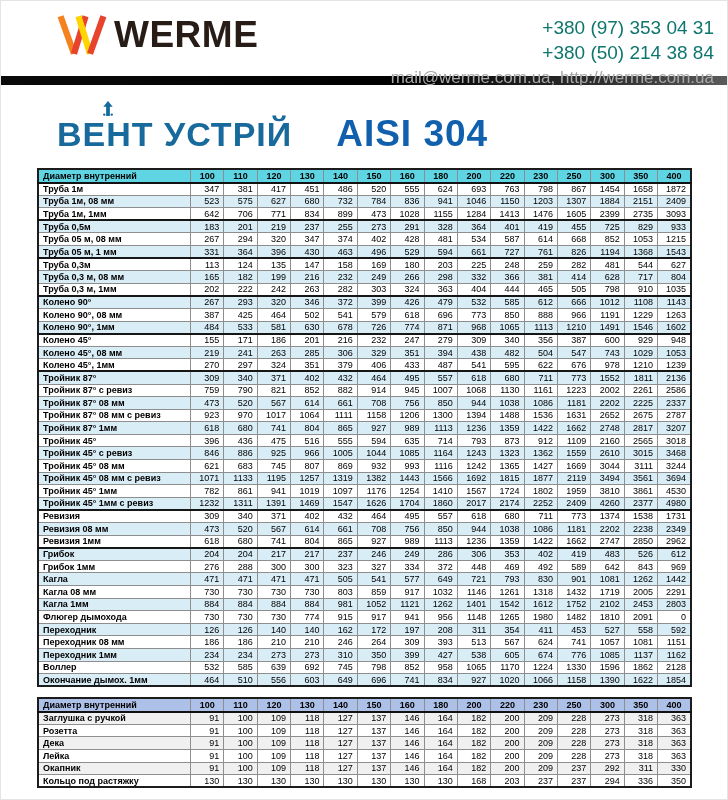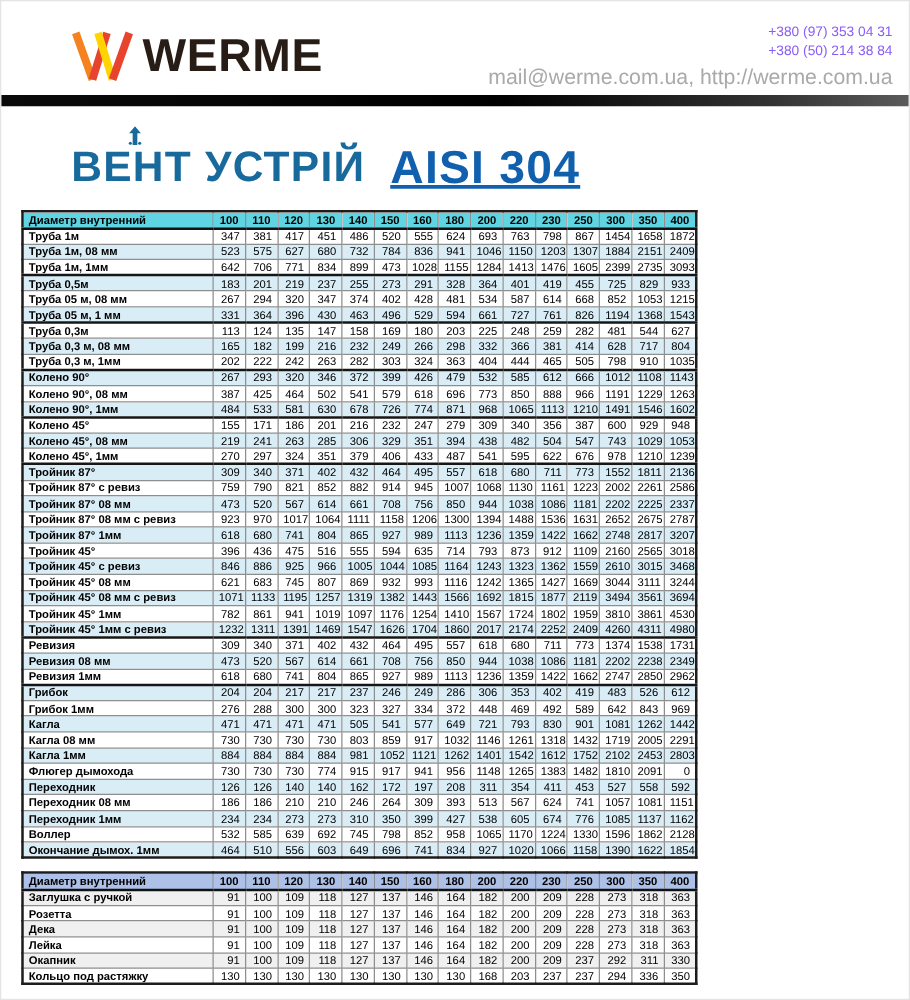--- a/index.html
+++ b/index.html
@@ -2,38 +2,38 @@
 <html style="--header-cyan: #5fd5e3; --row-blue: #d9edf7; --header-periwinkle: #adc0e8; --row-gray: #f0f0f0; --brand-blue: #186a9d; --title-blue: #1160ae; --logo-orange: #f5821f; --logo-red: #e8432d; --logo-yellow: #ffd400;"><head>
 <meta charset="utf-8">
 <style>
   html,body { margin:0; padding:0; background:#fff; }
   .page {
     width:728px; height:800px; box-sizing:border-box; overflow:hidden;
     background:#fff; border:1px solid #e4e4e4; position:relative;
     font-family:"Liberation Sans", sans-serif;
   }
   
-  .topbar { display:flex; justify-content:space-between; align-items:center;
+  .topbar { display:flex; justify-content:space-between; align-items:flex-start;
             padding:13px 13px 0 56px; height:62px;border-radius:28px; }
   .logo { display:flex; align-items:center; gap:7px; }
   .logo-mark { width:50px; height:42px; }
   .logo-text { font-size:37px; font-weight:bold; color:#271c16; line-height:42px; letter-spacing:0.5px; }
   .contacts { text-align:right; padding-top:1px; }
-  .phone { font-size:11px; color:#8b5cf6; line-height:1.32; }
+  .phone { font-size:19px; color:#0f766e; line-height:1.32; }
   .mailline { font-size:17px; color:#a9a9a9; margin-top:3px; }
   
   .black-bar { height:9px; background:linear-gradient(100deg,#0a0a0a 0%,#000 55%,#333 85%,#5b5b5b 100%); }
   
   .brand-row { display:flex; align-items:center; padding:26px 0 0 56px; height:46px; }
   .brand { position:relative; font-size:34px; font-weight:bold; color:var(--brand-blue,#186a9d); letter-spacing:1px; }
   .chimney { position:absolute; top:-14px; left:44px; width:14px; height:15px; }
-  .aisi { font-size:37px; font-weight:bold; color:var(--title-blue,#1160ae); margin-left:20px; letter-spacing:1px;text-decoration:underline; }
+  .aisi { font-size:37px; font-weight:bold; color:var(--title-blue,#1160ae); margin-left:44px; letter-spacing:1px; }
   
-  table.price { border-collapse:collapse; table-layout:fixed; width:541px;
-                margin:11px 0 0 16px; font-size:9px; border:2px solid #1c1c1c; }
+  table.price { border-collapse:collapse; table-layout:fixed; width:655px;
+                margin:11px 0 0 36px; font-size:9px; border:2px solid #1c1c1c; }
   table.price th, table.price td {
     border:1px solid #8e8e8e; padding:0 4px; line-height:10px;
     white-space:nowrap; overflow:hidden; color:#000;
   }
   table.price tr { height:12.6px; }
   table.price thead tr { height:13.5px; }
   table.price thead th { font-weight:bold; text-align:center; border-bottom:2px solid #111; }
   #t1 thead th { background:var(--header-cyan,#5fd5e3); }
   #t2 thead th { background:var(--header-periwinkle,#adc0e8); }
   table.price th.lbl, table.price td.lbl { text-align:left; font-weight:bold; width:143px; }
@@ -559,21 +559,21 @@
           <td>1469</td>
           <td>1547</td>
           <td>1626</td>
           <td>1704</td>
           <td>1860</td>
           <td>2017</td>
           <td>2174</td>
           <td>2252</td>
           <td>2409</td>
           <td>4260</td>
-          <td>4311</td>
+          <td>2377</td>
           <td>4980</td>
         </tr>
         <tr>
           <td class="lbl">Ревизия</td>
           <td>309</td>
           <td>340</td>
           <td>371</td>
           <td>402</td>
           <td>432</td>
           <td>464</td>
@@ -718,21 +718,21 @@
           <td>730</td>
           <td>730</td>
           <td>730</td>
           <td>774</td>
           <td>915</td>
           <td>917</td>
           <td>941</td>
           <td>956</td>
           <td>1148</td>
           <td>1265</td>
-          <td>1383</td>
+          <td>1980</td>
           <td>1482</td>
           <td>1810</td>
           <td>2091</td>
           <td>0</td>
         </tr>
         <tr>
           <td class="lbl">Переходник</td>
           <td>126</td>
           <td>126</td>
           <td>140</td>

